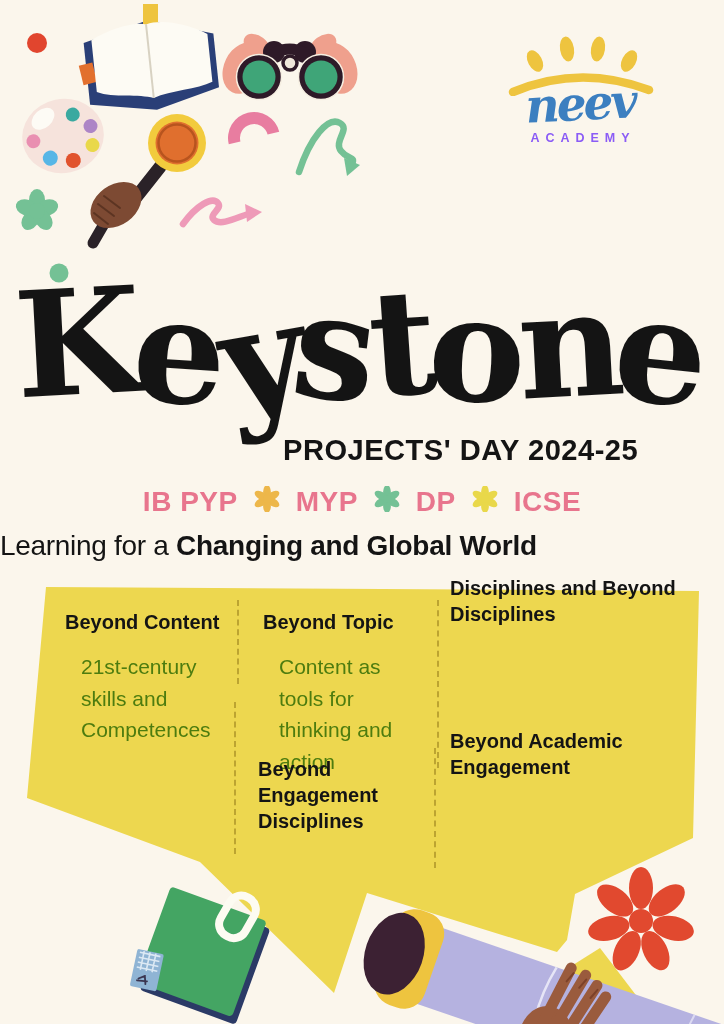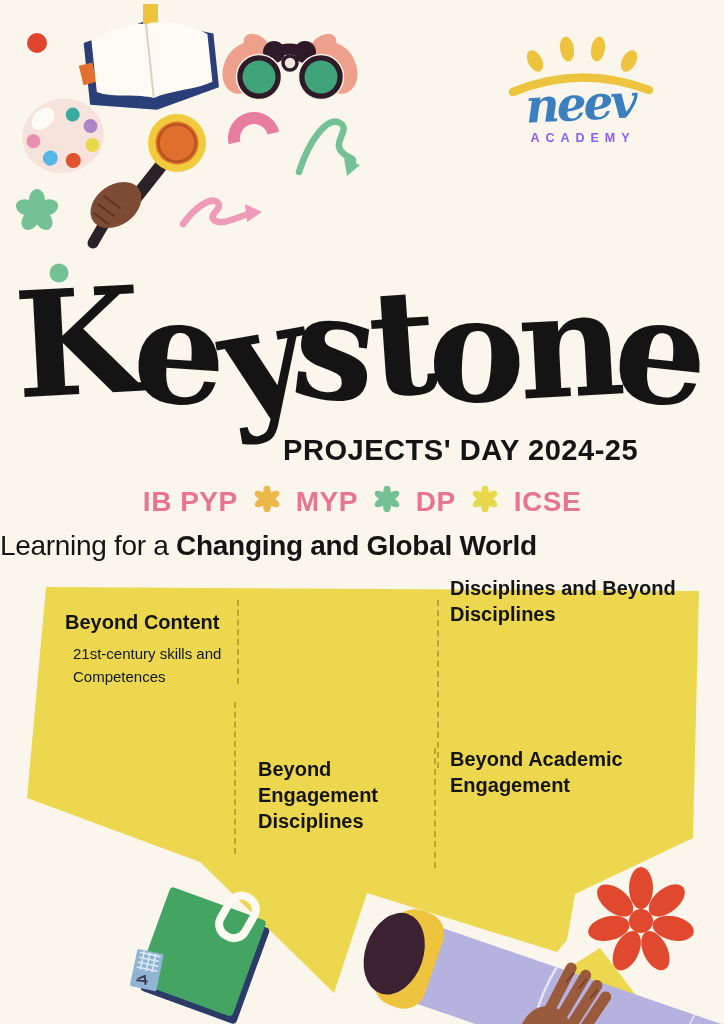--- a/index.html
+++ b/index.html
@@ -46,27 +46,27 @@
   .program{font-weight:700;font-size:28px;color:#e8758d;letter-spacing:0.5px}
   .program-flower{width:26px;height:26px}
 
   
   .tagline{position:absolute;left:0;top:530px;width:724px;text-align:left;font-size:28px;color:#141414;z-index:4;letter-spacing:-0.3px}
   .tagline .em{font-weight:700}
 
   
   .cell{position:absolute;z-index:2}
   .cell h3{margin:0 0 7px 0;font-size:20px;line-height:1.3;color:#141414;letter-spacing:0}
-  .cell p{margin:8px;font-size:15px;line-height:1.5;color:#0f172a}
+  .cell p{margin:16px;font-size:21px;line-height:1.5;color:#4d7c0f}
   #cell-0{left:65px;top:609px;width:175px}
   #cell-1{left:263px;top:609px;width:180px}
   #cell-2{left:450px;top:575px;width:235px}
   #cell-3{left:65px;top:756px;width:180px}
   #cell-4{left:258px;top:756px;width:190px}
-  #cell-5{left:450px;top:746px;width:200px}
+  #cell-5{left:450px;top:728px;width:200px}
   .sep{position:absolute;width:0;border-left:2px dashed rgba(148,122,26,.55);z-index:2}
   #sep-0{left:237px;top:600px;height:84px}
   #sep-1{left:437px;top:600px;height:168px}
   #sep-2{left:234px;top:702px;height:152px}
   #sep-3{left:434px;top:748px;height:120px}
 </style>
 </head>
 <body>
 
 <div class="poster">
@@ -77,20 +77,24 @@
   </svg>
 
   <div class="sep" id="sep-0"></div>
   <div class="sep" id="sep-1"></div>
   <div class="sep" id="sep-2"></div>
   <div class="sep" id="sep-3"></div>
 
   <div class="cell" id="cell-0">
     <h3>Beyond Content</h3>
     <p>21st-century skills and Competences</p>
+  </div>
+  <div class="cell" id="cell-1">
+    <h3>Beyond Topic</h3>
+    <p>Content as tools for thinking and action</p>
   </div>
   <div class="cell" id="cell-2">
     <h3>Disciplines and Beyond Disciplines</h3>
   </div>
   <div class="cell" id="cell-4">
     <h3>Beyond Engagement Disciplines</h3>
   </div>
   <div class="cell" id="cell-5">
     <h3>Beyond Academic Engagement</h3>
   </div>

